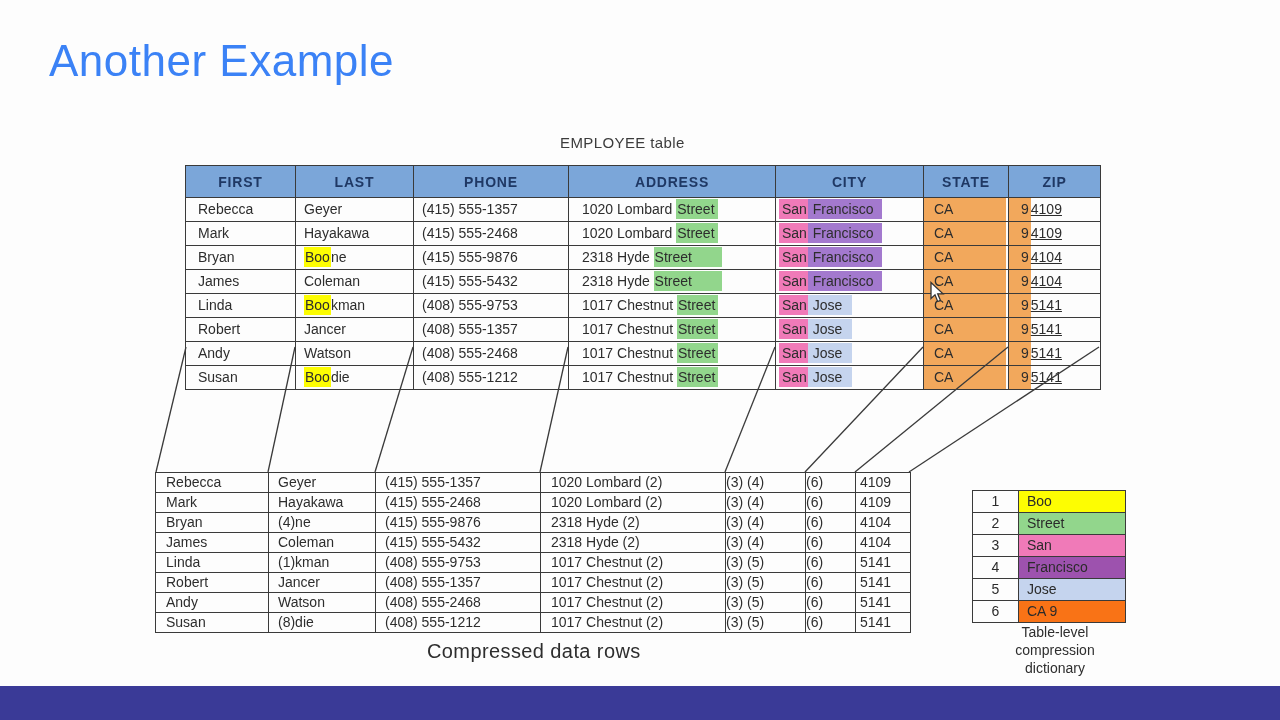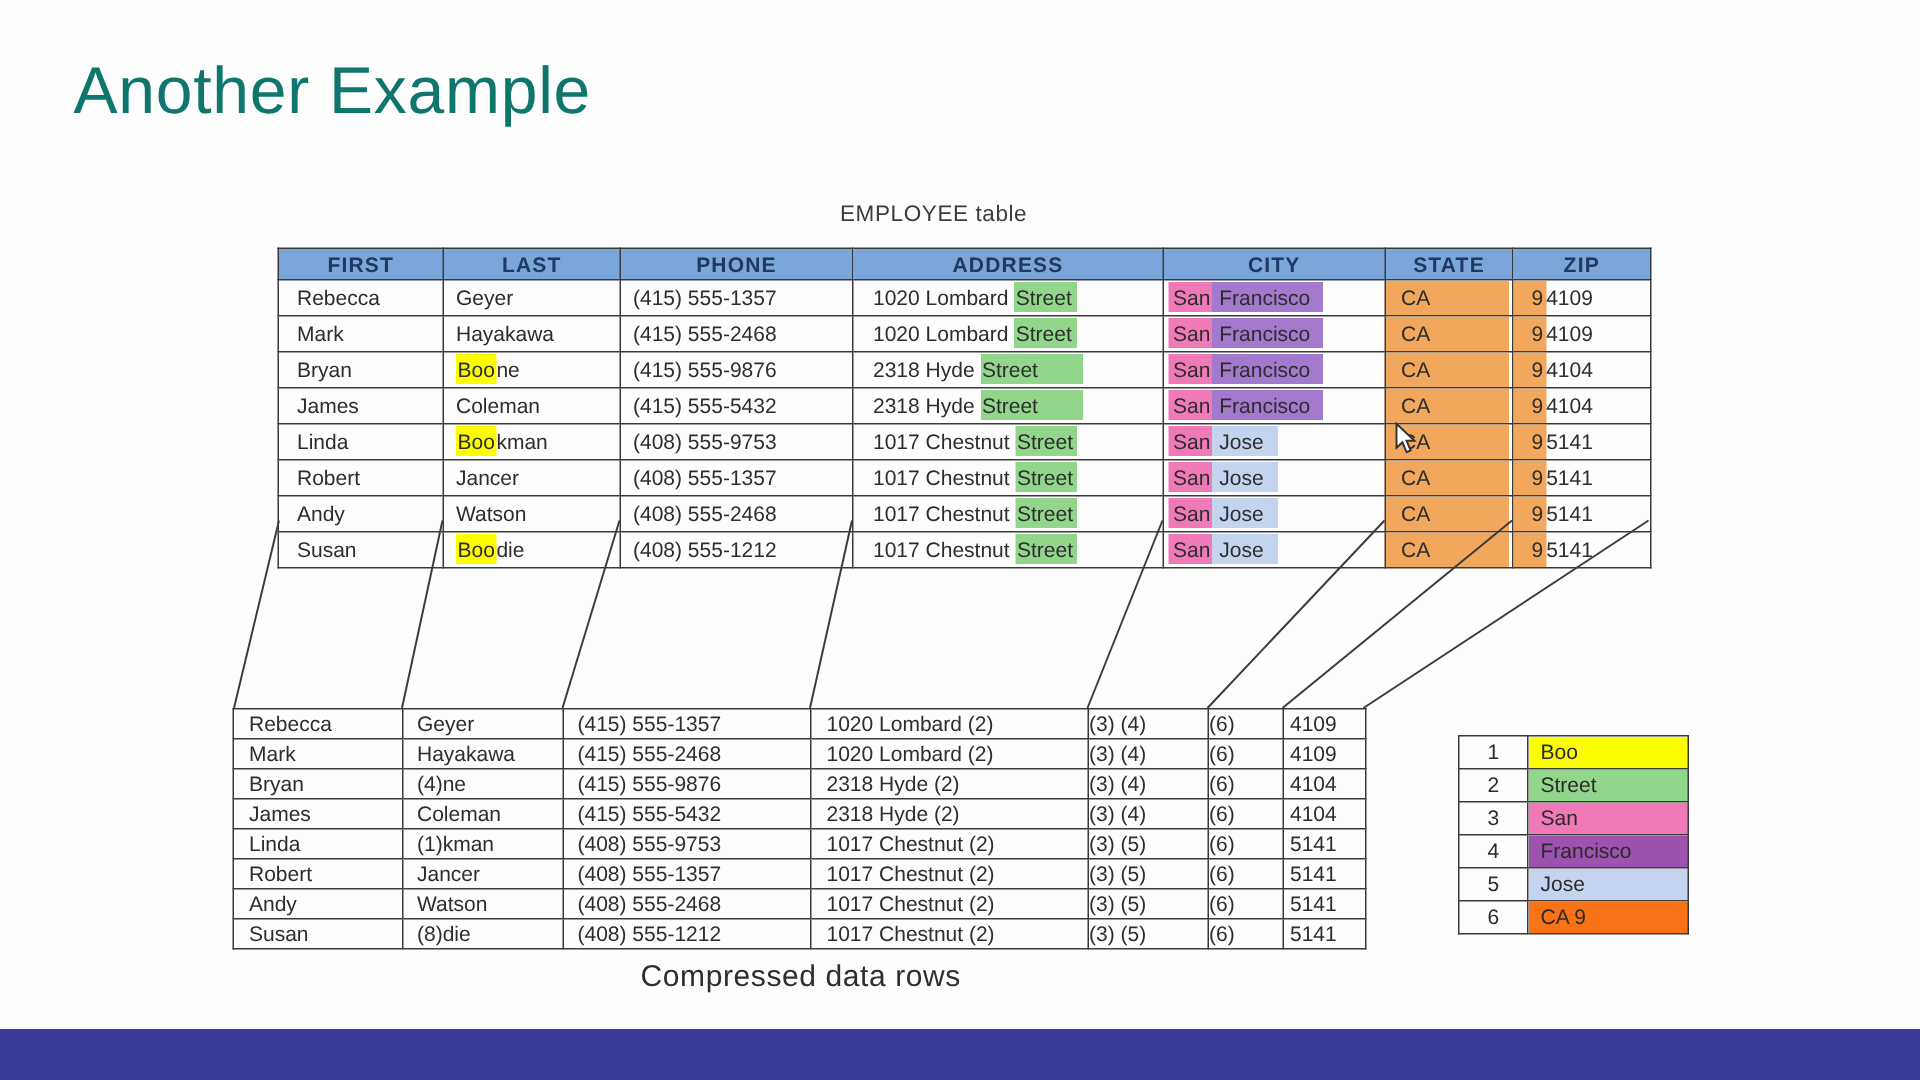--- a/index.html
+++ b/index.html
@@ -1,43 +1,43 @@
 <!DOCTYPE html>
 <html><head>
 <meta charset="utf-8">
 <style>
   html,body{margin:0;padding:0;background:#fff;}
   .stage{position:relative;width:1280px;height:720px;background:#fdfdfd;overflow:hidden;
          font-family:"Liberation Sans",sans-serif;}
 
   .title{position:absolute;left:49px;top:36px;font-size:44px;font-weight:500;
-         color:#0f766e;letter-spacing:.5px;white-space:nowrap;}
+         color:#3b82f6;letter-spacing:.5px;white-space:nowrap;}
 
   .emp-caption{position:absolute;left:560px;top:134px;font-size:15px;color:#3c3c3c;
          letter-spacing:.4px;white-space:nowrap;}
   .cmp-caption{position:absolute;left:427px;top:640px;font-size:20px;color:#2e2e2e;
          letter-spacing:.4px;white-space:nowrap;}
   .dict-caption{position:absolute;left:993px;top:623px;width:124px;text-align:center;
          font-size:14px;line-height:18px;color:#2e2e2e;}
 
   table{border-collapse:collapse;table-layout:fixed;}
   td,th{overflow:hidden;white-space:nowrap;box-sizing:border-box;}
 
   
   .emp{position:absolute;left:185px;top:165px;width:915px;}
-  .emp th{background:#7ba6d9;color:#1f3864;font-size:14px;font-weight:600;height:21px;
+  .emp th{background:#7ba6d9;color:#1f3864;font-size:14px;font-weight:600;height:32px;
           border:1.6px solid #3a3a3a;letter-spacing:.8px;text-align:center;}
   .emp td{height:20px;border:1.6px solid #3a3a3a;font-size:14px;color:#2d2d2d;
           padding:0;line-height:19px;}
   .emp td:nth-child(1){padding-left:12px;}
   .emp td:nth-child(2){padding-left:8px;}
   .emp td:nth-child(3){padding-left:8px;}
   .emp td:nth-child(4){padding-left:13px;}
   .emp td:nth-child(5){padding-left:3px;}
-  .emp td:nth-child(6),.emp td:nth-child(7){padding-left:0;}
+  .emp td:nth-child(6),.emp td:nth-child(7){padding-left:0;text-decoration:underline;}
 
   .hl{padding:2px 1px;}
   .hl-yellow{background:#fdfd02;}
   .hl-green{background:#92d68c;padding-right:3px;}
   .hl-green-wide{background:#92d68c;padding-right:30px;}
   .hl-pink{background:#f07ab8;padding-left:3px;}
   .hl-purple{background:#a379ce;padding-right:8px;}
   .hl-blue{background:#c5d4ee;padding-right:10px;}
   .hl-state{background:#f2a85c;display:inline-block;width:72px;padding:2px 0 2px 10px;}
   .hl-zip9{background:#f2a85c;display:inline-block;padding:2px 2px 2px 12px;}
@@ -297,20 +297,21 @@
           <td class="num">5</td>
           <td class="val" style="background: rgb(197, 212, 238);">Jose</td>
         </tr>
         <tr>
           <td class="num">6</td>
           <td class="val" style="background: #f97316;">CA 9</td>
         </tr>
       </tbody>
   </table>
 
+  <div class="dict-caption">Table-level compression dictionary</div>
 
   <svg class="cursor" id="cursor" width="18" height="24" viewBox="0 0 18 24" style="left: 929px; top: 281px;">
     <path d="M2,1.5 L2,17.5 L6,13.8 L8.7,20.5 L11.4,19.3 L8.7,12.8 L14,12.8 Z" fill="#ffffff" stroke="#333333" stroke-width="1.3"></path>
   </svg>
 
   <div class="bottom-bar">
     
   </div>
 </div>
 

